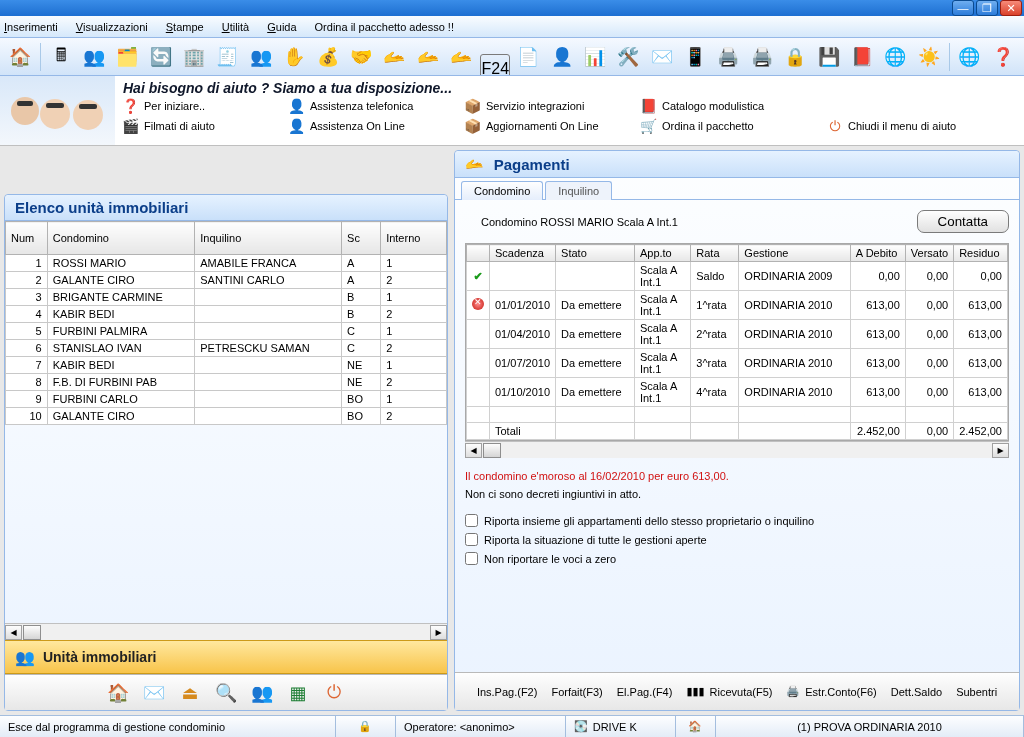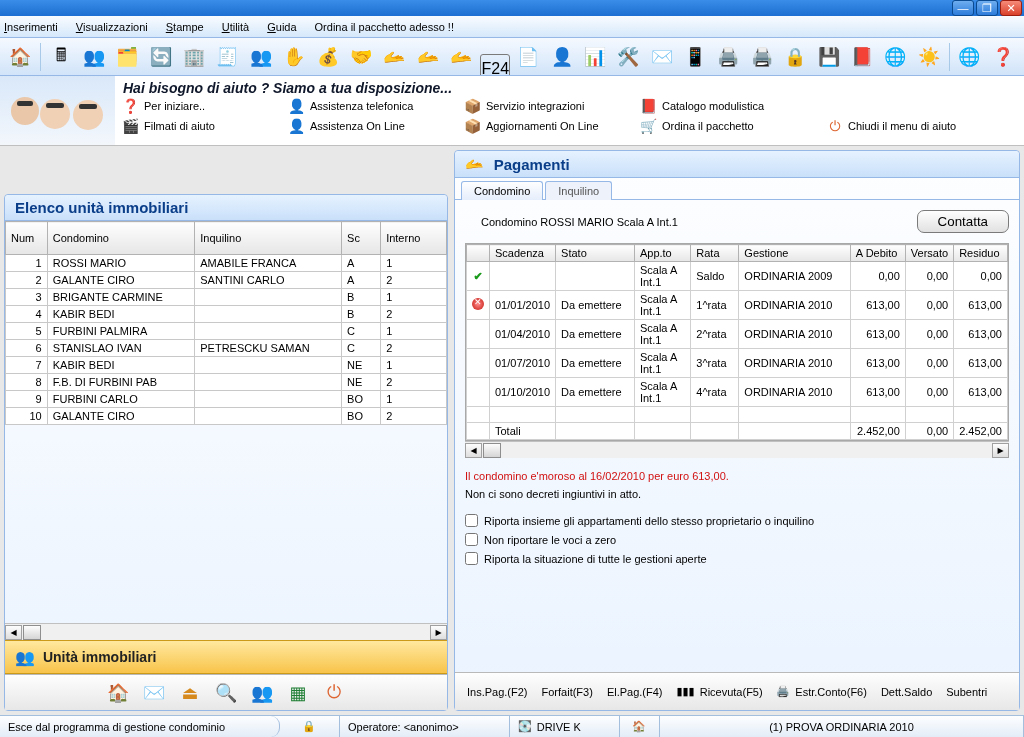--- a/index.html
+++ b/index.html
@@ -46,21 +46,21 @@
   table.pay{border-collapse:collapse;width:100%;font-size:11px;}
   table.pay th{background:linear-gradient(#fefefe,#e6e6e6);border:1px solid #b2b2b2;padding:2px 5px;text-align:left;font-weight:normal;}
   table.pay td{border:1px solid #d0d0d0;padding:2px 5px;height:16px;}
   .r{text-align:right;}
   .scrollbar-horiz{height:17px;background:#f0f0f0;border-top:1px solid #c0c0c0;display:flex;align-items:center;justify-content:space-between;}
   .scrollbar-horiz .sb-btn{width:17px;height:15px;background:linear-gradient(#fdfdfd,#dedede);border:1px solid #a0a0a0;display:flex;align-items:center;justify-content:center;font-size:8px;cursor:pointer;}
   .scrollbar-horiz .thumb{width:18px;height:15px;background:linear-gradient(#fdfdfd,#d5d5d5);border:1px solid #8e8e8e;margin-left:1px;}
   .warning{color:#d11111;margin-top:12px;}
   .check-row{display:flex;align-items:center;gap:6px;margin-top:6px;}
   .check-row input{margin:0;}
-  .right-footer{height:38px;background:linear-gradient(#fefefe,#e7e7e7);border-top:1px solid #b9b9b9;display:flex;align-items:center;padding:0 12px;gap:14px;font-size:11px;}
+  .right-footer{height:38px;background:linear-gradient(#fefefe,#e7e7e7);border-top:1px solid #b9b9b9;display:flex;align-items:center;padding:0 12px;gap:14px;font-size:11px;justify-content:center;}
   .right-footer .fbtn{cursor:pointer;display:flex;align-items:center;gap:5px;}
   .statusbar{height:22px;background:linear-gradient(#fdfeff,#e3ecf7);border-top:1px solid #a4bede;display:flex;align-items:center;font-size:11px;}
   .statusbar .cell{padding:0 8px;border-right:1px solid #a4bede;height:100%;display:flex;align-items:center;gap:5px;}
   .blank-fill{flex:1;}
   .green-check{color:#1a9a1a;font-weight:bold;}
   .red-dot{display:inline-block;width:12px;height:12px;border-radius:50%;background:radial-gradient(#ff8c8c,#c4150c);position:relative;}
   .red-dot::after{content:"✕";color:#fff;position:absolute;left:2px;top:-1px;font-size:9px;}
   .pill-icon{font-size:16px;}
 </style>
 </head>
@@ -424,25 +424,25 @@
           </div>
           <div class="warning">Il condomino e'moroso al 16/02/2010 per euro 613,00.</div>
           <div style="margin-top:6px;">Non ci sono decreti ingiuntivi in atto.</div>
           <div style="height:8px;"></div>
           <label class="check-row">
               <input type="checkbox" style="">
               <span>Riporta insieme gli appartamenti dello stesso proprietario o inquilino</span>
             </label>
           <label class="check-row">
               <input type="checkbox" style="">
-              <span>Non riportare le voci a zero</span>
+              <span>Riporta la situazione di tutte le gestioni aperte</span>
             </label>
           <label class="check-row">
               <input type="checkbox" style="">
-              <span>Riporta la situazione di tutte le gestioni aperte</span>
+              <span>Non riportare le voci a zero</span>
             </label>
           <div class="blank-fill"></div>
         </div>
         <div class="right-footer">
           <span class="fbtn">Ins.Pag.(F2)</span>
           <span class="fbtn">Forfait(F3)</span>
           <span class="fbtn">El.Pag.(F4)</span>
           <span class="fbtn">
               <span>▮▮▮</span>
               <span>Ricevuta(F5)</span>
@@ -452,21 +452,21 @@
               <span>Estr.Conto(F6)</span>
             </span>
           <span class="fbtn">Dett.Saldo</span>
           <span class="fbtn">Subentri</span>
         </div>
       </div>
     </div>
   </div>
 
   <div class="statusbar">
-    <div class="cell" style="width:280px;border-radius:9px;">Esce dal programma di gestione condominio</div>
+    <div class="cell" style="width:336px;">Esce dal programma di gestione condominio</div>
     <div class="cell" style="width:60px;justify-content:center;">
         <span>🔒</span>
       </div>
     <div class="cell" style="width:170px;">
         <span>Operatore: &lt;anonimo&gt;</span>
       </div>
     <div class="cell" style="width:110px;">
         <span>💽</span>
         <span>DRIVE K</span>
       </div>

